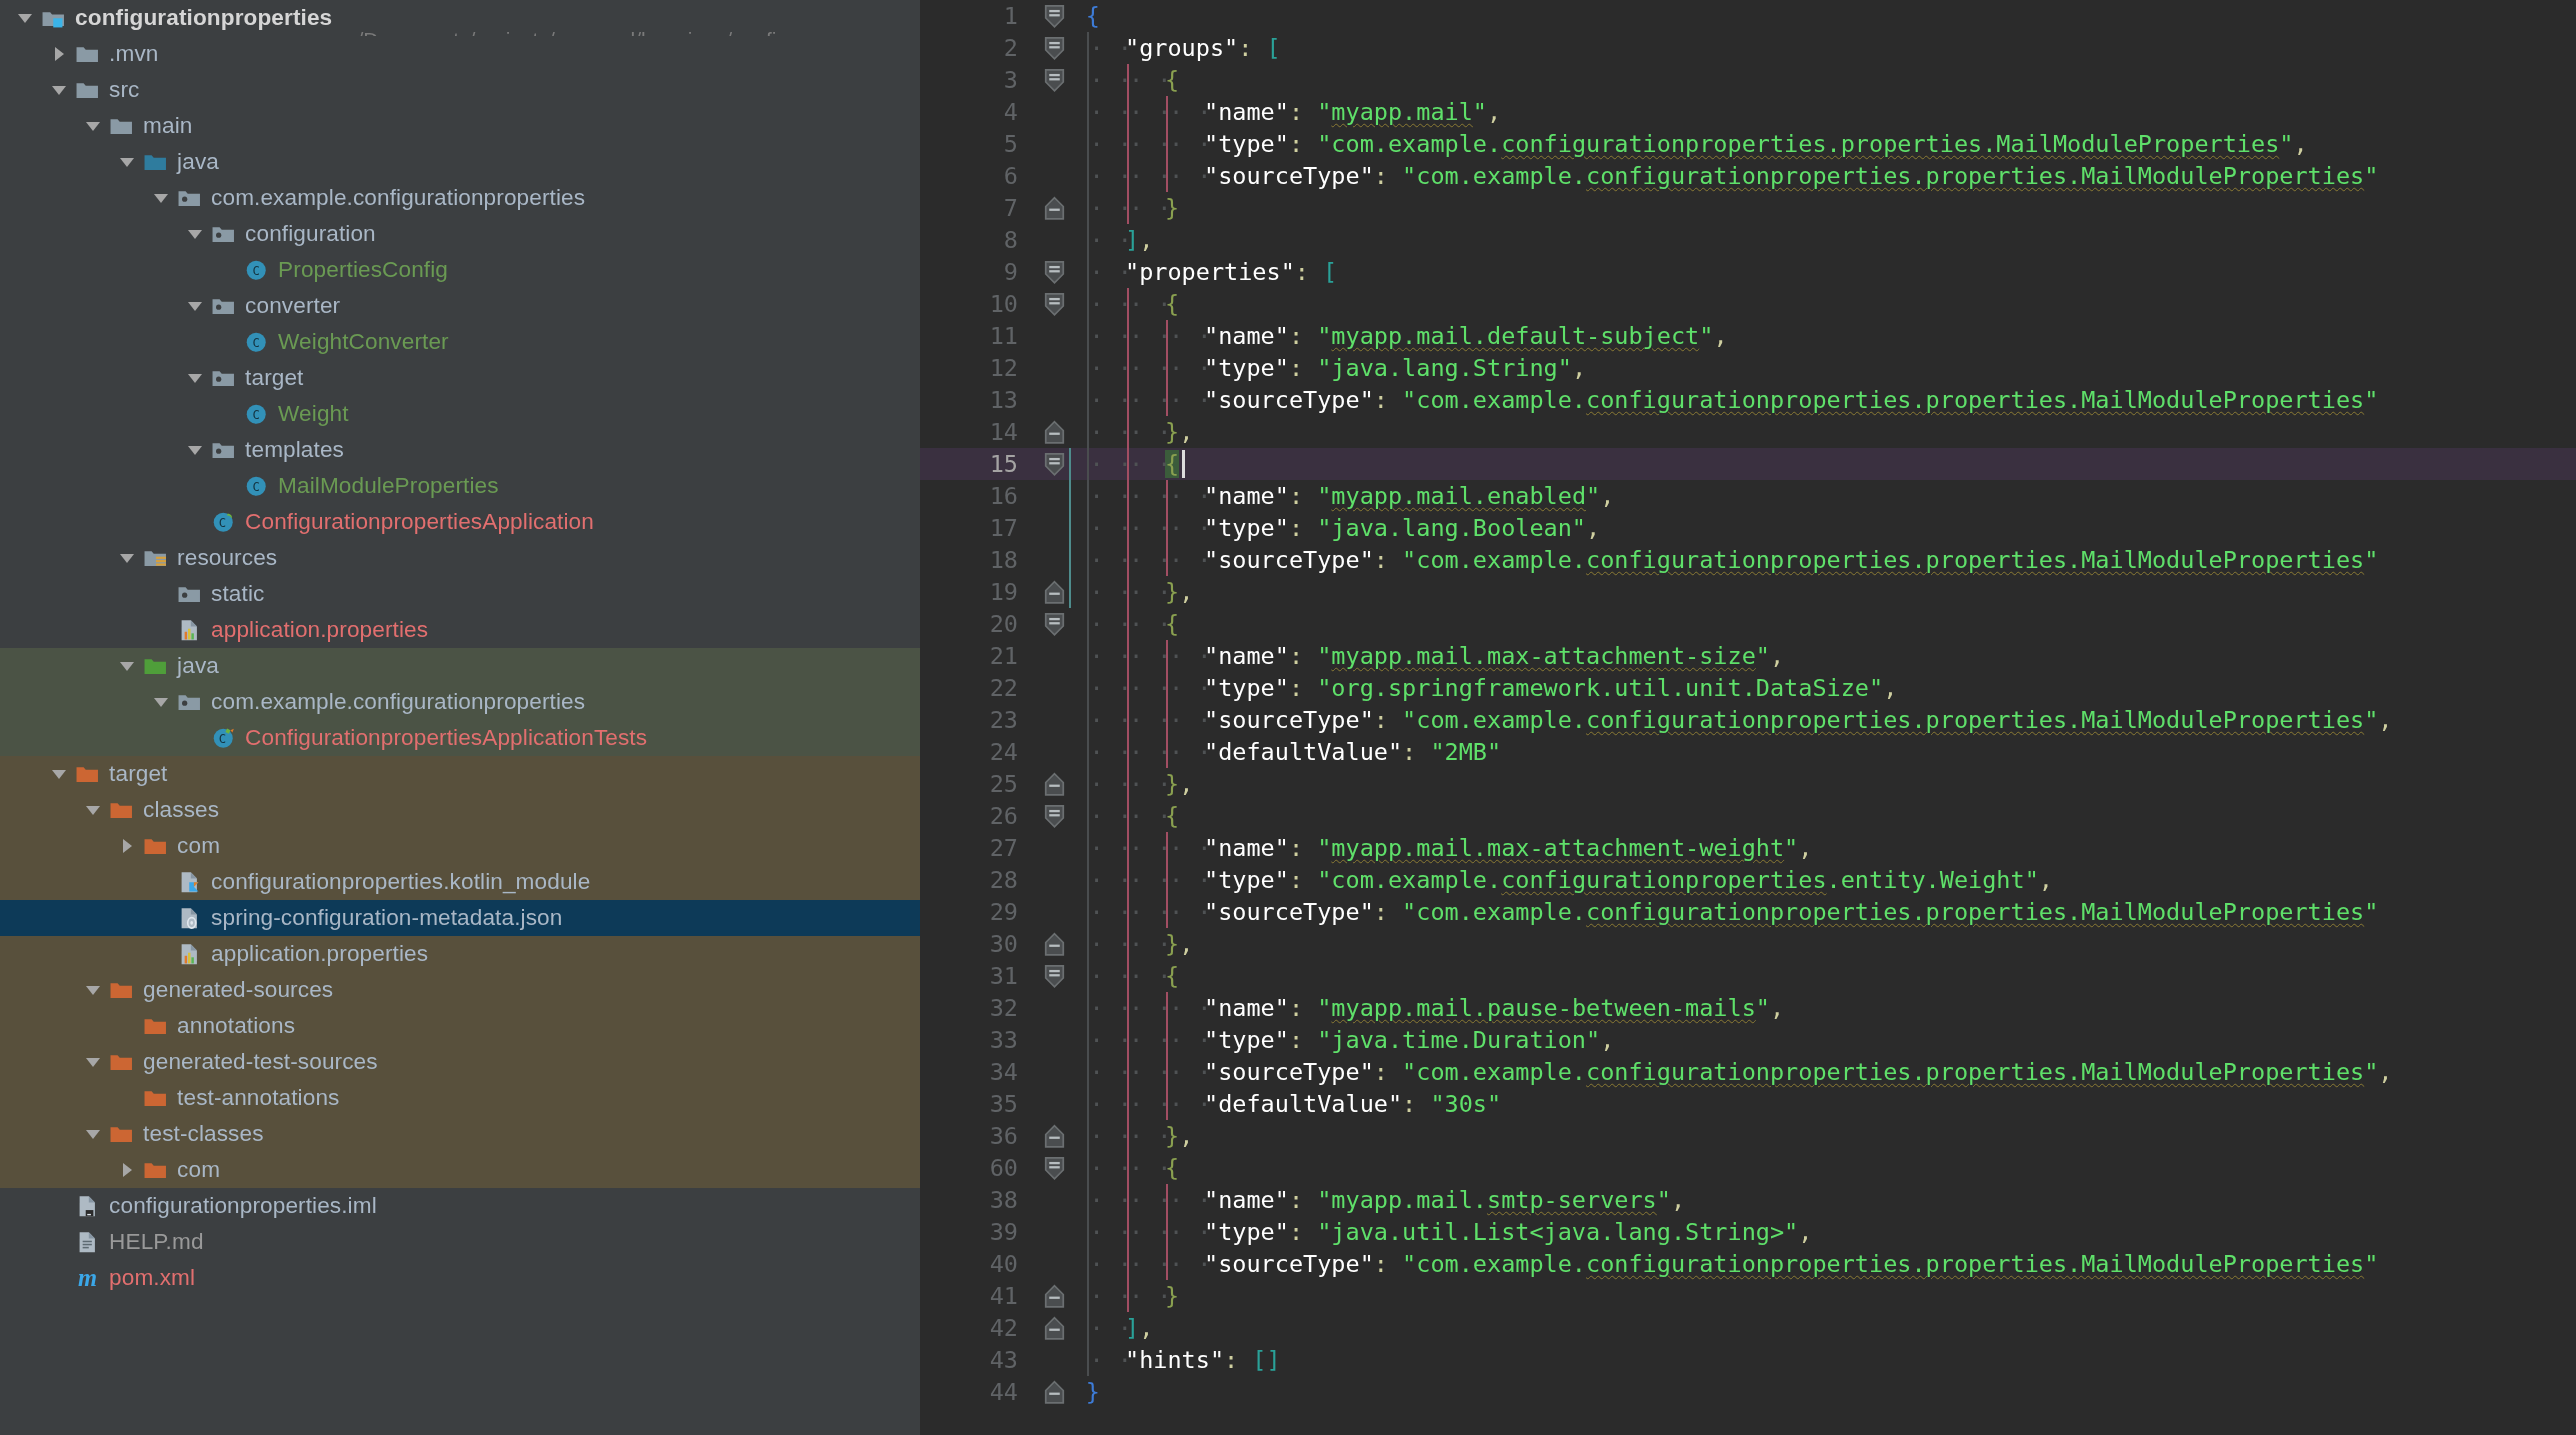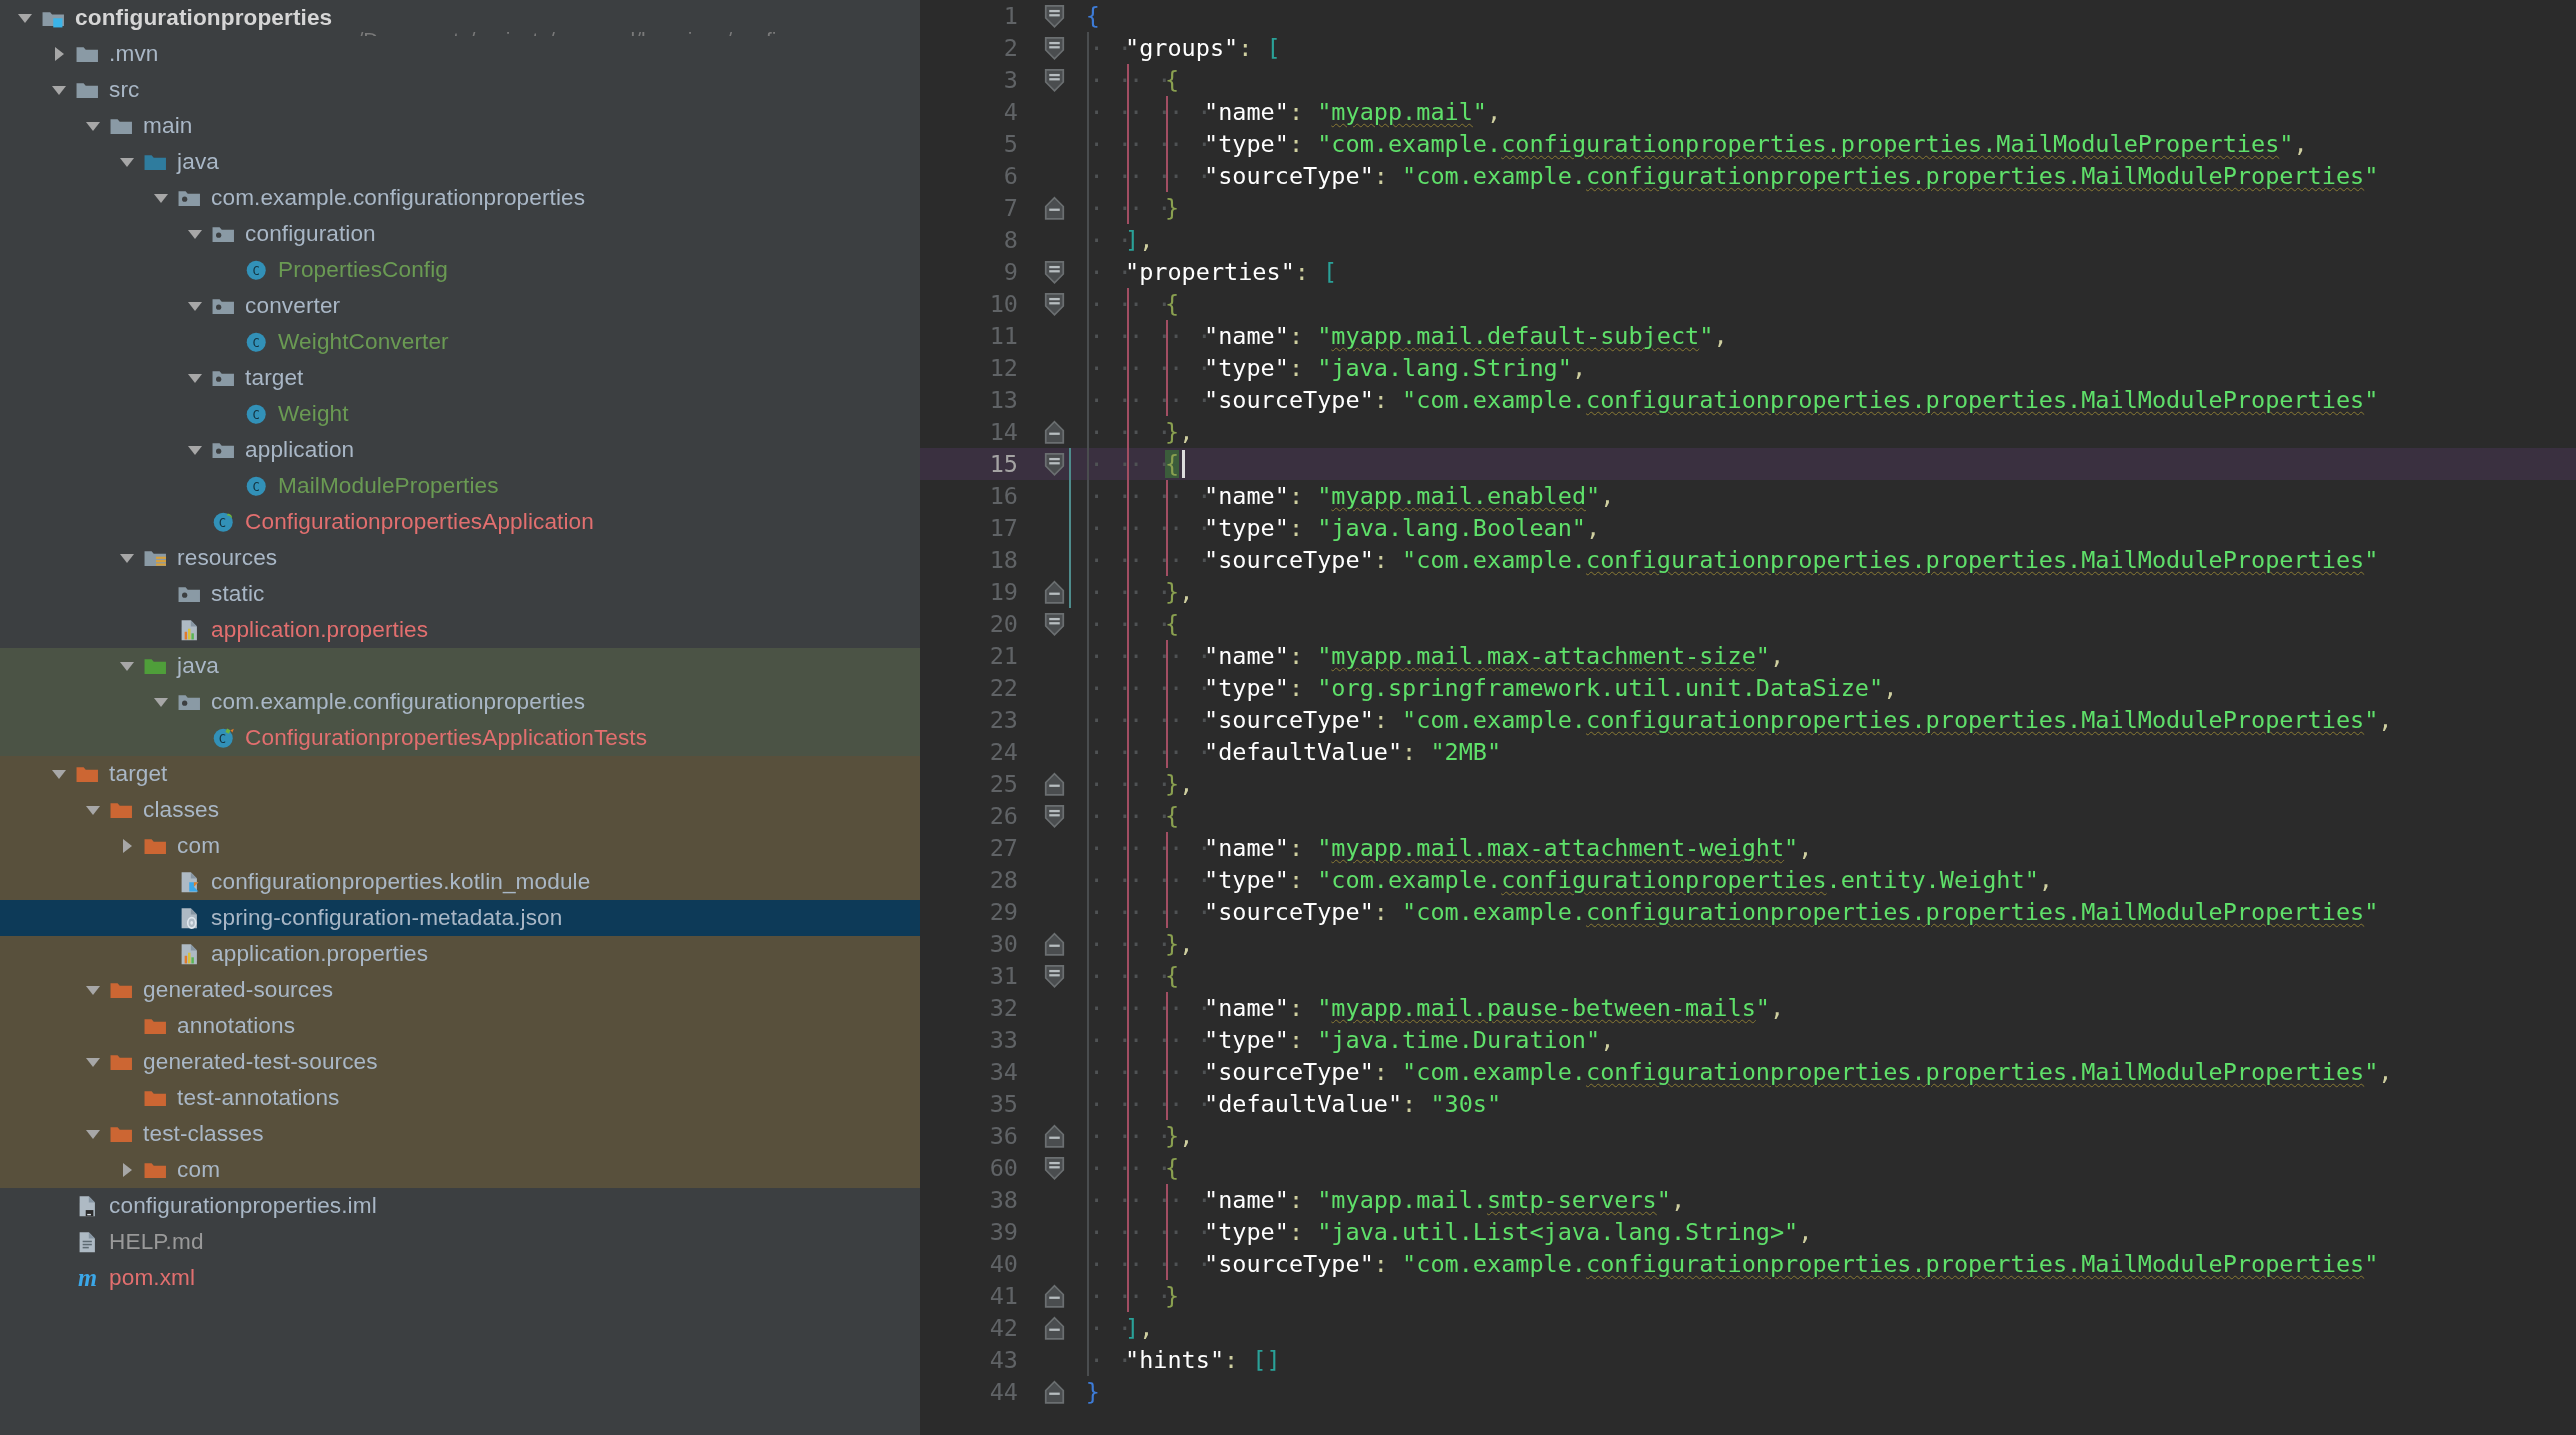--- a/index.html
+++ b/index.html
@@ -254,21 +254,21 @@
         </div>
         <div class="row bg-src">
           <span class="ind" style="width: 183px;"></span>
           <span class="arrow open"></span>
           <span class="icn">
             <svg width="24.5" height="24.5" viewBox="0 0 16 16">
               <path d="M1 3.5h4.6L7 5h8v8H1z" fill="#8a9aa5"></path>
               <circle cx="5" cy="8.6" r="1.7" fill="#3c3f41"></circle>
             </svg>
           </span>
-          <span class="lbl ">application</span>
+          <span class="lbl ">templates</span>
         </div>
         <div class="row bg-src">
           <span class="ind" style="width: 216px;"></span>
           <span class="arrow none"></span>
           <span class="icn">
             <svg width="24.5" height="24.5" viewBox="0 0 16 16" style="font-size:24px">
               <circle cx="8" cy="8" r="6.2" fill="#3291b8"></circle>
               <text x="8" y="11" font-size="8" fill="#13323f" text-anchor="middle" font-family="monospace">C</text>
             </svg>
           </span>

